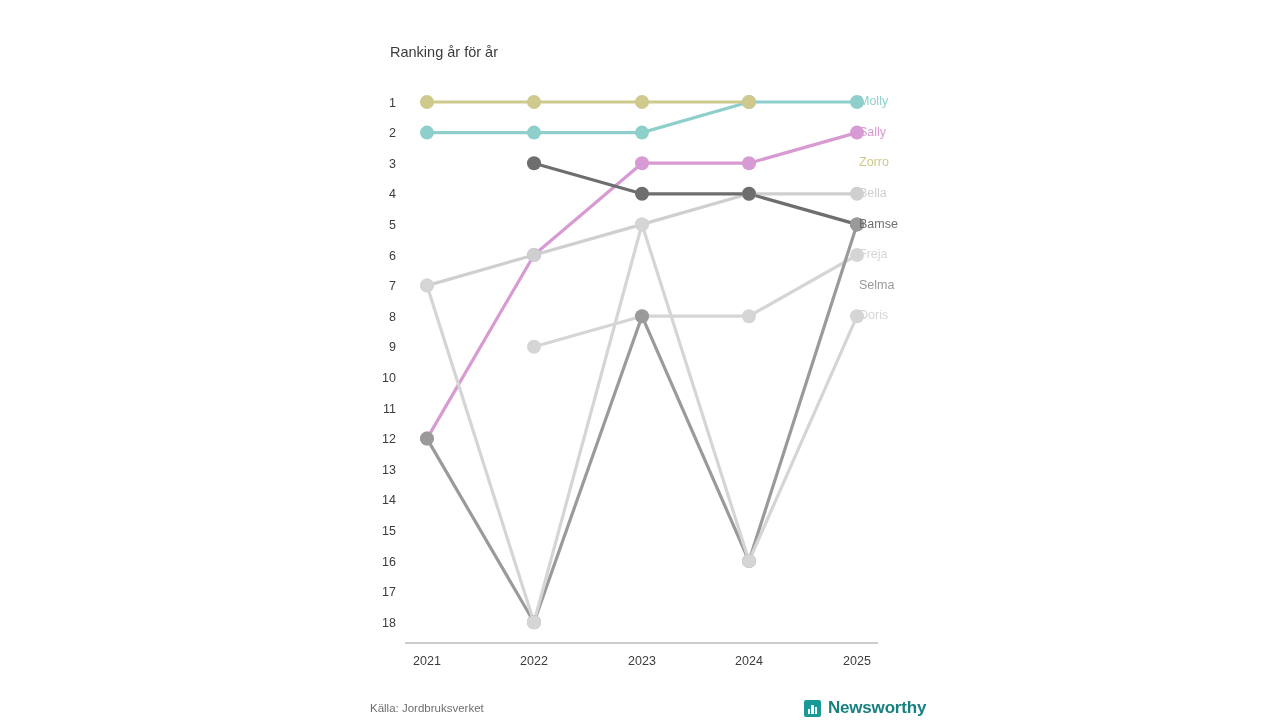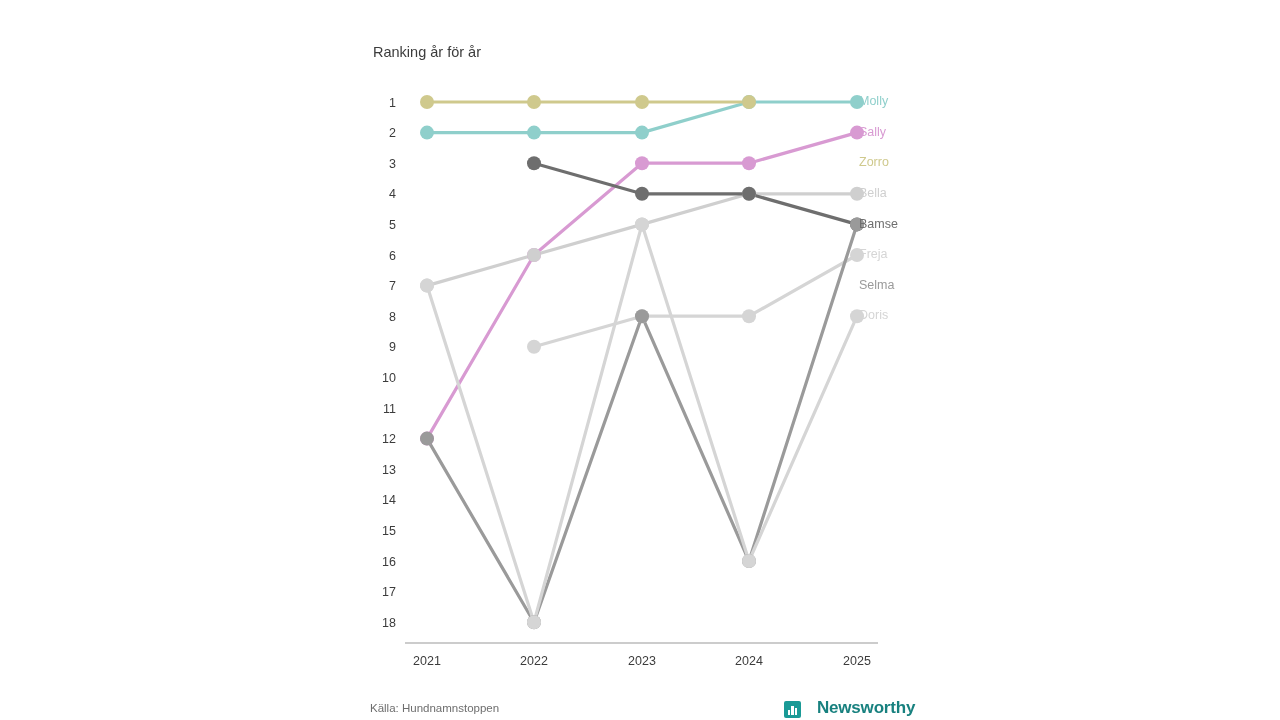--- a/index.html
+++ b/index.html
@@ -23,21 +23,21 @@
     position: absolute;
     left: 370px;
     top: 6px;
     font-size: 21px;
     font-weight: bold;
     color: #1a1a1a;
     letter-spacing: 0.1px;
   }
   .chart-subtitle {
     position: absolute;
-    left: 373px;
+    left: 390px;
     top: 44px;
     font-size: 14.5px;
     color: #3c3c3c;
     font-weight: normal;
   }
   .plot-area {
     position: absolute;
     left: 0;
     top: 0;
     width: 1280px;
@@ -65,25 +65,25 @@
   }
   .source-note {
     position: absolute;
     left: 370px;
     top: 702px;
     font-size: 11.5px;
     color: #6e6e6e;
   }
   .brand {
     position: absolute;
-    left: 784px;
+    left: 804px;
     top: 698px;
     display: flex;
-    align-items: flex-end;
-    gap: 16px;
+    align-items: center;
+    gap: 7px;
   }
   .brand-mark {
     width: 17px;
     height: 17px;
     background: #1a9a96;
     border-radius: 2px;
     position: relative;
     flex: 0 0 auto;
   }
   .brand-mark i {
@@ -197,21 +197,21 @@
           <text class="series-label" x="859" y="163.2" fill="#cfc98d">Zorro</text>
           <text class="series-label" x="859" y="193.8" fill="#cfcfcf">Bella</text>
           <text class="series-label" x="859" y="224.4" fill="#6e6e6e">Bamse</text>
           <text class="series-label" x="859" y="255" fill="#d5d5d5">Freja</text>
           <text class="series-label" x="859" y="285.6" fill="#9a9a9a">Selma</text>
           <text class="series-label" x="859" y="316.20000000000005" fill="#d5d5d5">Doris</text>
         </g>
     </svg>
   </div>
 
-  <div class="source-note">Källa: Hundnamnstoppen</div>
+  <div class="source-note">Källa: Jordbruksverket</div>
 
   <div class="brand">
     <span class="brand-mark">
         <i></i>
         <i></i>
         <i></i>
       </span>
     <span class="brand-name">Newsworthy</span>
   </div>
 

